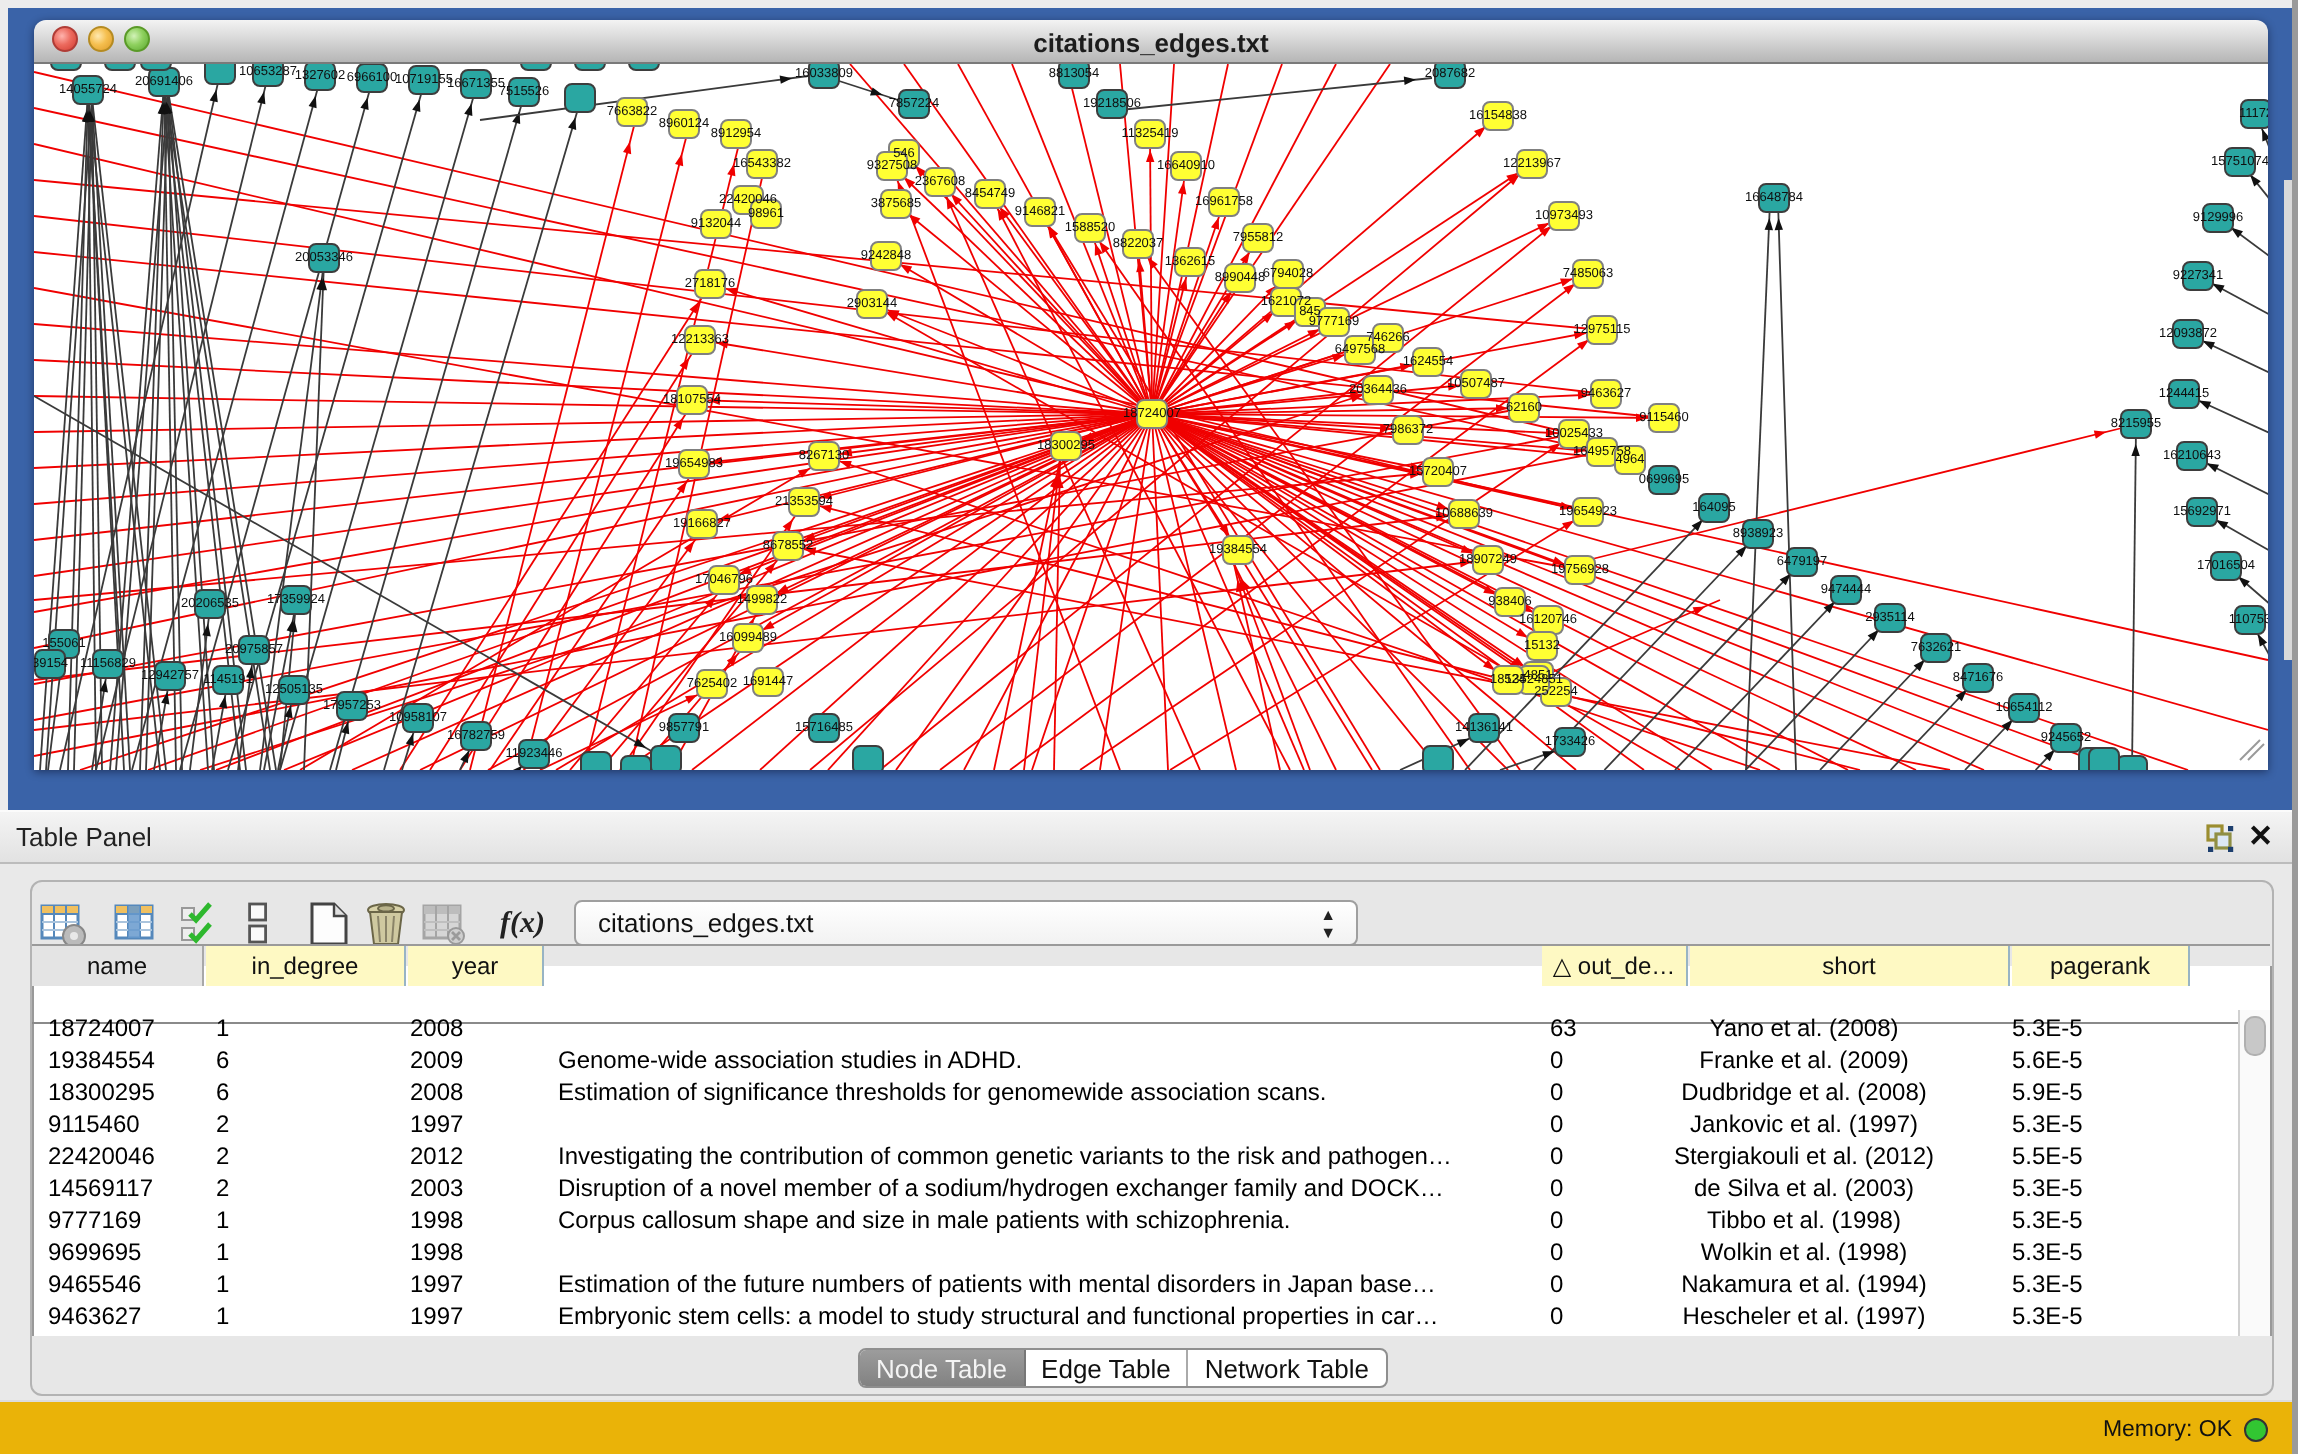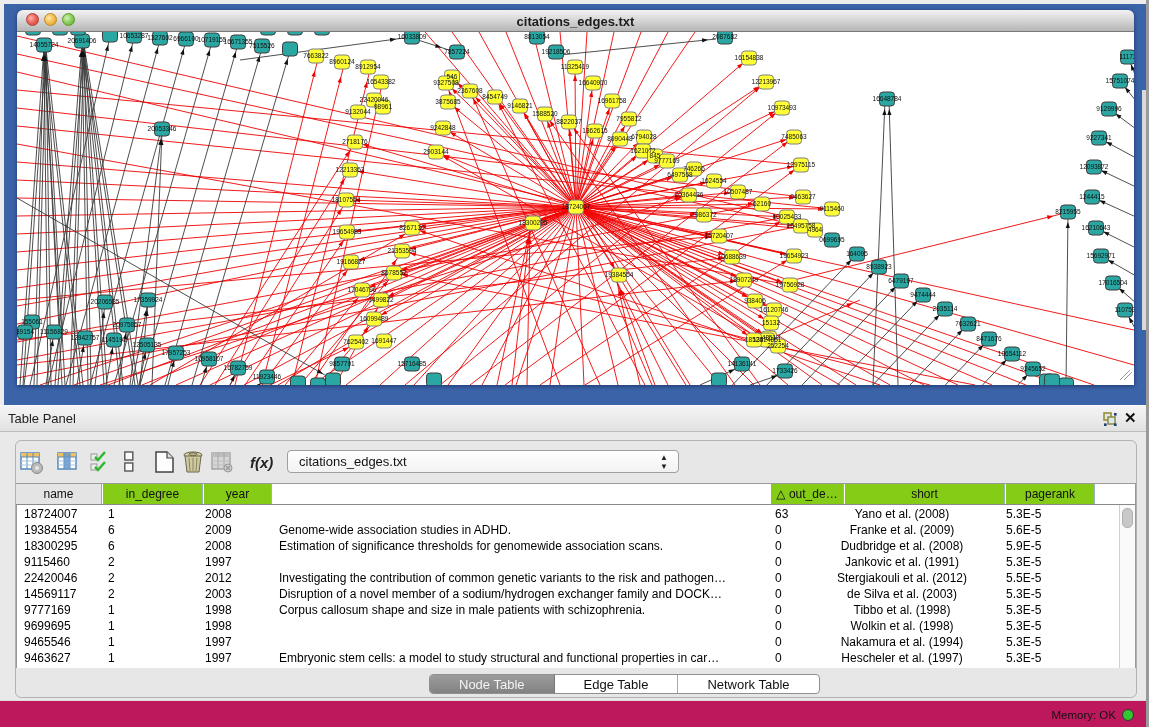--- a/index.html
+++ b/index.html
@@ -16,36 +16,36 @@
 #canvas{position:absolute;left:17px;top:32px;width:1117px;height:353px;background:#fff;overflow:hidden}
 #tph{position:absolute;left:0;top:405px;width:1149px;height:27px;background:linear-gradient(#f4f4f4,#e2e2e2);border-top:1px solid #fbfbfb;border-bottom:1px solid #bcbcbc}
 #tph .lbl{position:absolute;left:8px;top:5px;font-size:13px;color:#222}
 #closex{position:absolute;left:1124px;top:3px;font-size:15px;font-weight:bold;color:#111}
 #floaticon{position:absolute;left:1103px;top:6px;width:15px;height:15px}
 #tpbody{position:absolute;left:0;top:432px;width:1149px;height:268px;background:#e9e9e9}
 #pbox{position:absolute;left:15px;top:440px;width:1122px;height:258px;background:#e7e7e7;border:1px solid #b3b3b3;border-radius:6px}
 #combo{position:absolute;left:287px;top:450px;width:392px;height:23px;background:linear-gradient(#ffffff,#f2f2f2);border:1px solid #9f9f9f;border-radius:4px;font-size:13px;color:#111;line-height:21px;padding-left:11px}
 #combo .arr{position:absolute;right:10px;top:2px;font-size:8px;color:#222;line-height:9px;text-align:center}
 #tablewrap{position:absolute;left:16px;top:483px;width:1120px;height:185px;background:#fff;border-left:1px solid #999;border-right:1px solid #999}
-#thead{position:absolute;left:16px;top:483px;width:1119px;height:22px;border-top:1px solid #9a9a9a;border-bottom:1px solid #8a8a8a}
-.th{position:absolute;top:0;height:20px;background:#84cc16;border-right:1px solid #98b4c4;font-size:12px;color:#111;text-align:center;line-height:20px}
+#thead{position:absolute;left:16px;top:472px;width:1119px;height:40px;border-top:1px solid #9a9a9a;border-bottom:1px solid #8a8a8a}
+.th{position:absolute;top:0;height:20px;background:#fef9c3;border-right:1px solid #98b4c4;font-size:12px;color:#111;text-align:center;line-height:20px}
 #th0{left:0px;width:86px;background:#e4e4e4;border-right:1px solid #a8a8a8}
 #th1{left:87px;width:100px}#th2{left:188px;width:68px}#th3{left:257px;width:497px}
 #th4{left:755px;width:73px}#th5{left:829px;width:160px}#th6{left:990px;width:89px}
 .trow{position:absolute;left:16px;width:1119px;height:16px;font-size:12px;color:#000;white-space:nowrap}
 .trow span{position:absolute;top:1px}
 .c0{left:8px}.c1{left:92px}.c2{left:189px}.c3{left:263px}.c4{left:759px}
 .c5{left:806px;width:160px;text-align:center}.c6{left:990px}
 #vscroll{position:absolute;left:1119px;top:505px;width:16px;height:163px;background:#fafafa;border-left:1px solid #d0d0d0}
 #vthumb{position:absolute;left:2px;top:3px;width:11px;height:20px;background:#c8c8c8;border-radius:5px;border:1px solid #b0b0b0}
 #tabs{position:absolute;left:429px;top:674px;height:20px;border:1px solid #8f8f8f;border-radius:4px;background:#fff;overflow:hidden}
-.tab{float:left;height:20px;font-size:13px;line-height:19px;padding:0 29px;color:#111;border-right:1px solid #aaa}
+.tab{float:left;height:20px;font-size:13px;line-height:19px;padding:0 8px;color:#111;border-right:1px solid #aaa}
 .tab.sel{background:linear-gradient(#9c9c9c,#7f7f7f);color:#f4f4f4;border-right:1px solid #777}
 .tab:last-child{border-right:none}
-#status{position:absolute;left:0;top:700px;width:1149px;height:27px;background:#be185d;border-top:1px solid #dcdcdc}
+#status{position:absolute;left:0;top:700px;width:1149px;height:27px;background:#eab308;border-top:1px solid #dcdcdc}
 #mem{position:absolute;right:33px;top:8px;font-size:11.5px;color:#111}
 #dot{position:absolute;right:15px;top:8px;width:12px;height:12px;border-radius:50%;background:#32c632;border:1.5px solid #333}
 .ticon{position:absolute;top:451px}
 </style></head><body>
 <div id="desk"></div>
 <div id="rstrip"></div>
 <div id="rstrip2"></div>
 <div id="win">
   <div id="titlebar">
     <div id="tlr" class="tl"></div>
@@ -802,21 +802,21 @@
 <svg class="ticon" style="left:211px" width="24" height="24" viewBox="0 0 24 24">
     <rect x="1" y="2" width="18" height="16" fill="#d6d6d6" stroke="#a5a5a5" stroke-width="1.5"></rect>
     <rect x="1" y="2" width="18" height="4" fill="#bdbdbd"></rect>
     <line x1="7" y1="2" x2="7" y2="18" stroke="#a5a5a5"></line>
     <line x1="13" y1="2" x2="13" y2="18" stroke="#a5a5a5"></line>
     <line x1="1" y1="10" x2="19" y2="10" stroke="#bfbfbf"></line>
     <line x1="1" y1="14" x2="19" y2="14" stroke="#bfbfbf"></line>
     <circle cx="17" cy="17" r="4" fill="#cfcfcf" stroke="#9a9a9a"></circle>
     <path d="M15 15 L19 19 M19 15 L15 19" stroke="#9a9a9a" stroke-width="1.4"></path>
   </svg>
-<span style="position:absolute;left:250px;top:454px;font-size:15px;font-style:italic;font-weight:bold;color:#222;font-family:Liberation Sans, sans-serif">f(x)</span>
+<span style="position:absolute;left:250px;top:454px;font-size:15px;font-style:italic;font-weight:bold;color:#222;font-family:Liberation Serif, serif">f(x)</span>
 <div id="combo">citations_edges.txt<span class="arr">▲<br>▼</span></div>
 <div id="tablewrap"></div>
 <div id="thead">
   <div id="th0" class="th">name</div>
     <div id="th1" class="th">in_degree</div>
   <div id="th2" class="th">year</div>
   <div id="th4" class="th">△ out_de…</div>
     <div id="th5" class="th">short</div>
   <div id="th6" class="th">pagerank</div>
 </div>
@@ -844,21 +844,21 @@
     <span class="c3">Estimation of significance thresholds for genomewide association scans.</span>
     <span class="c4">0</span>
     <span class="c5">Dudbridge et al. (2008)</span>
     <span class="c6">5.9E-5</span>
   </div>
 <div class="trow" style="top:554px">
     <span class="c0">9115460</span>
     <span class="c1">2</span>
     <span class="c2">1997</span>
     <span class="c4">0</span>
-    <span class="c5">Jankovic et al. (1991)</span>
+    <span class="c5">Jankovic et al. (1997)</span>
     <span class="c6">5.3E-5</span>
   </div>
 <div class="trow" style="top:570px">
     <span class="c0">22420046</span>
     <span class="c1">2</span>
     <span class="c2">2012</span>
     <span class="c3">Investigating the contribution of common genetic variants to the risk and pathogen…</span>
     <span class="c4">0</span>
     <span class="c5">Stergiakouli et al. (2012)</span>
     <span class="c6">5.5E-5</span>
@@ -886,20 +886,21 @@
     <span class="c1">1</span>
     <span class="c2">1998</span>
     <span class="c4">0</span>
     <span class="c5">Wolkin et al. (1998)</span>
     <span class="c6">5.3E-5</span>
   </div>
 <div class="trow" style="top:634px">
     <span class="c0">9465546</span>
     <span class="c1">1</span>
     <span class="c2">1997</span>
+    <span class="c3">Estimation of the future numbers of patients with mental disorders in Japan base…</span>
     <span class="c4">0</span>
     <span class="c5">Nakamura et al. (1994)</span>
     <span class="c6">5.3E-5</span>
   </div>
 <div class="trow" style="top:650px">
     <span class="c0">9463627</span>
     <span class="c1">1</span>
     <span class="c2">1997</span>
     <span class="c3">Embryonic stem cells: a model to study structural and functional properties in car…</span>
     <span class="c4">0</span>

